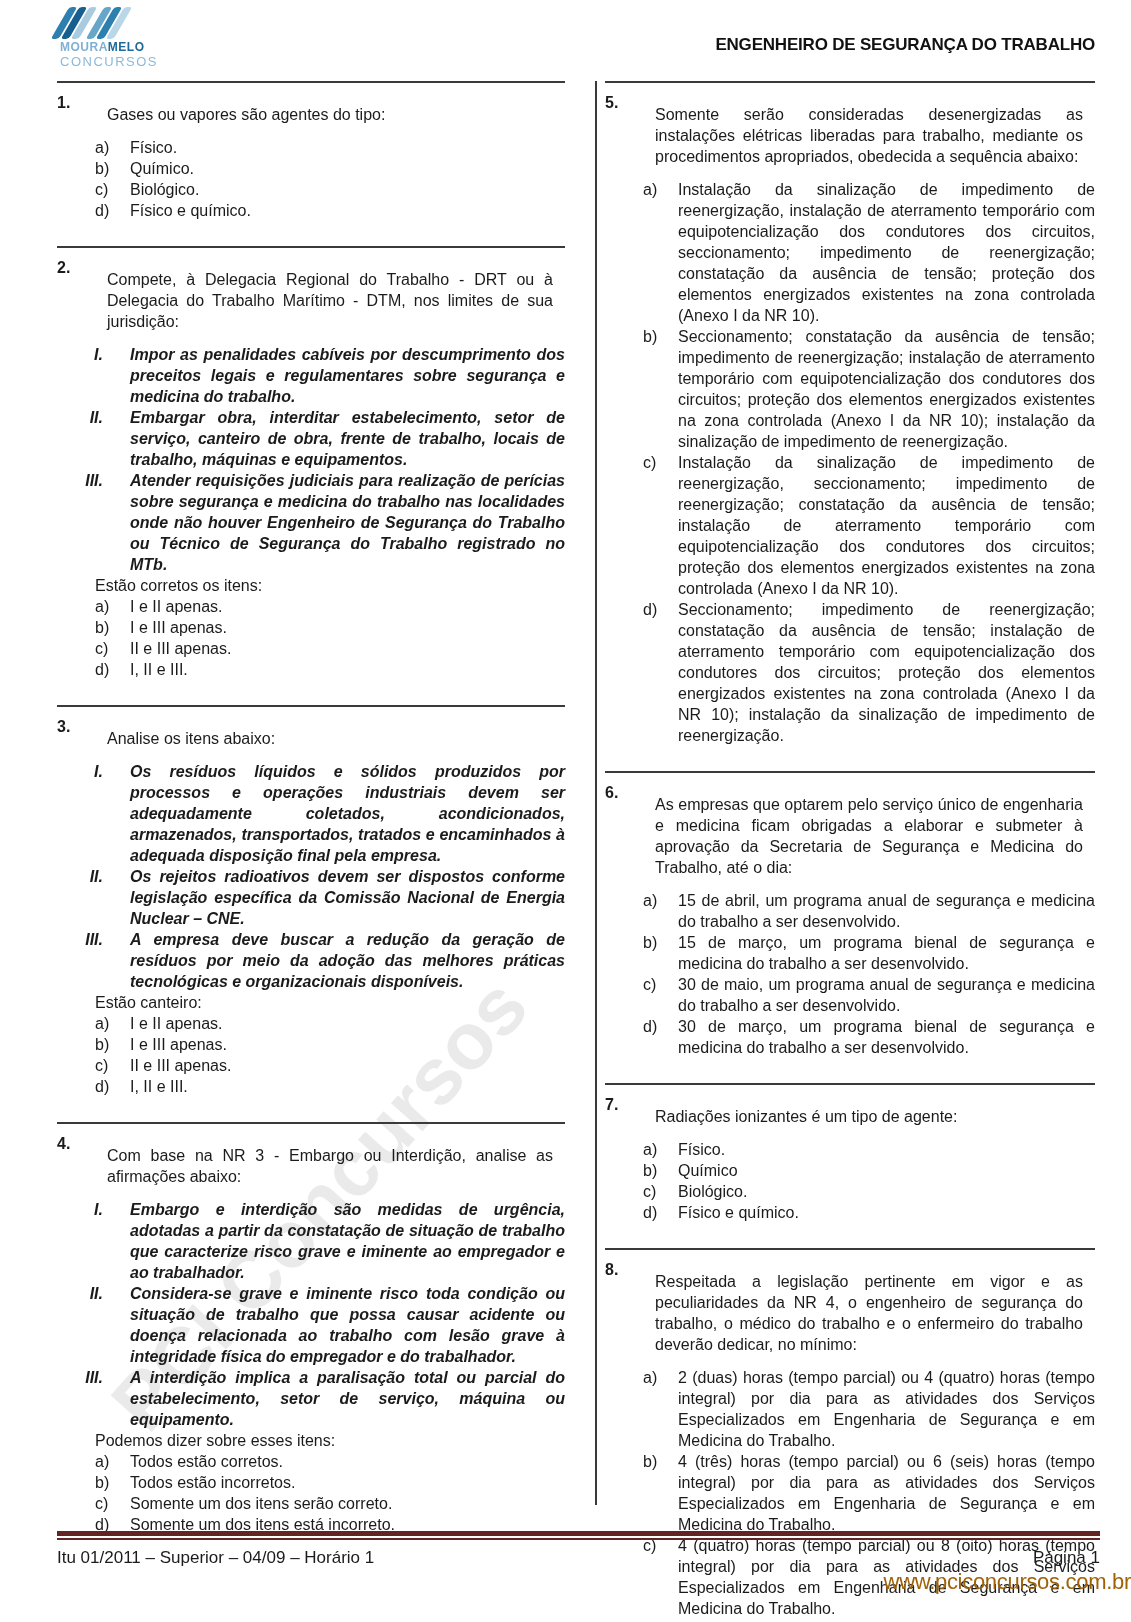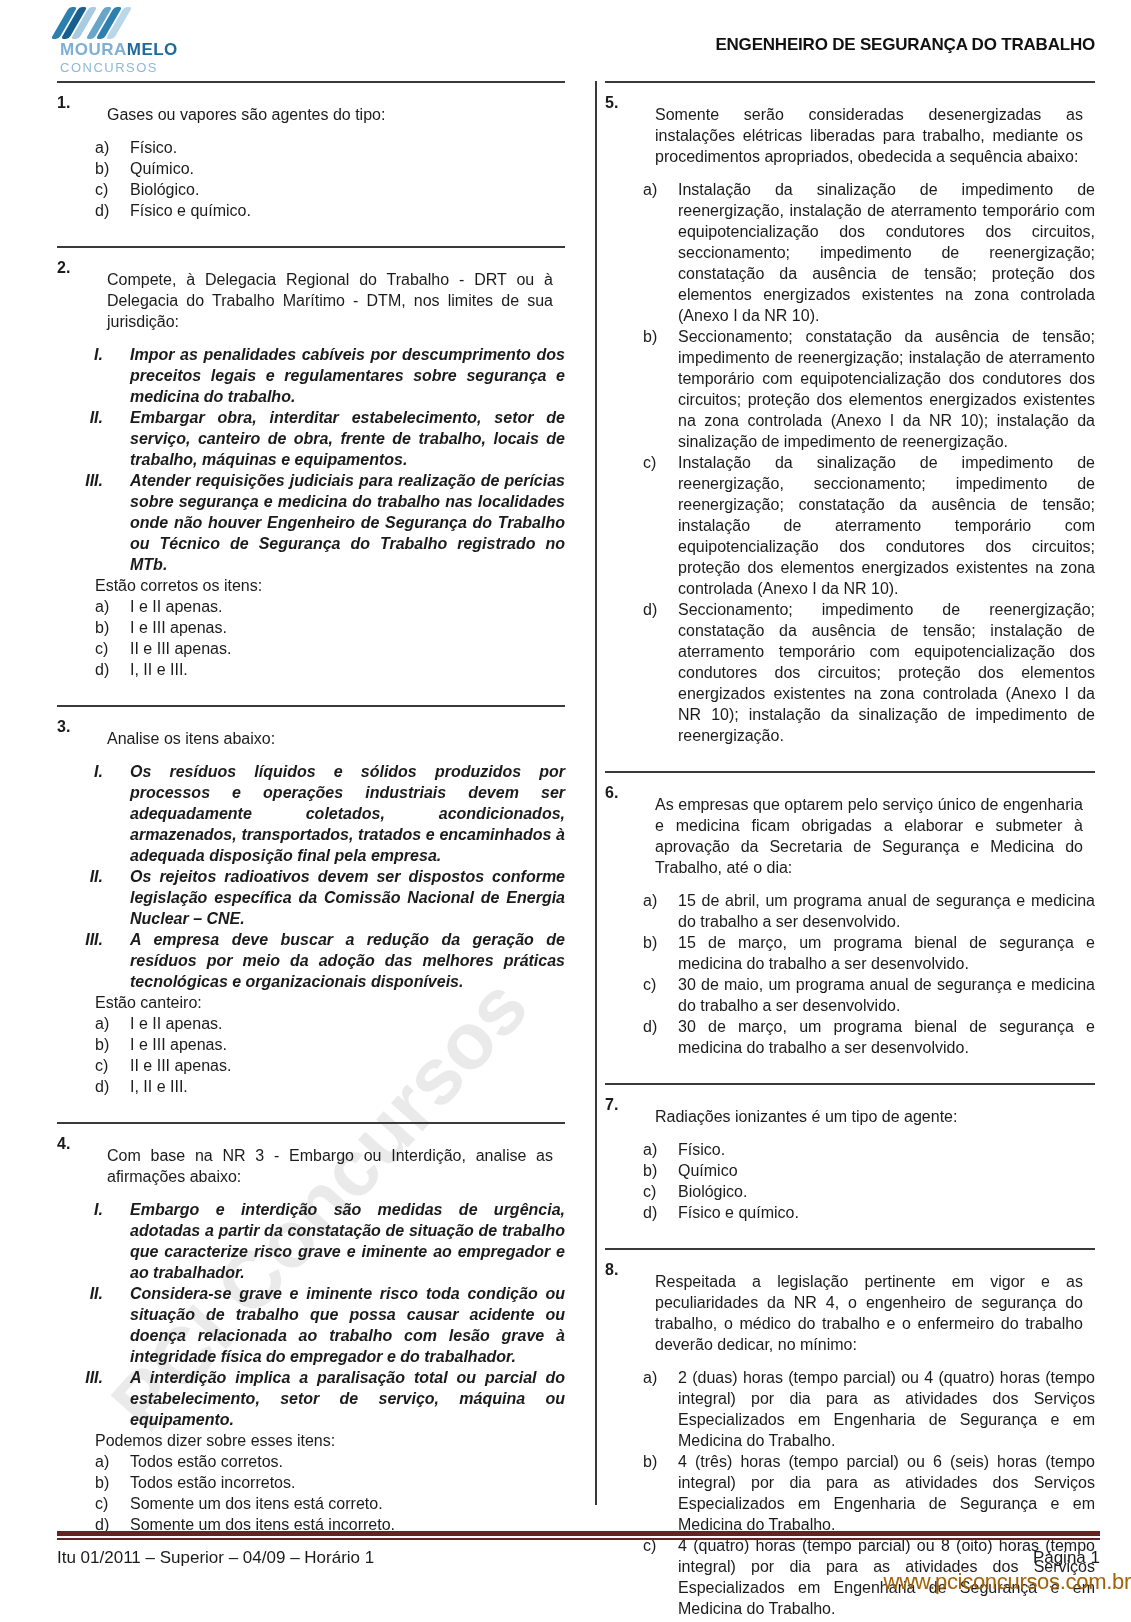--- a/index.html
+++ b/index.html
@@ -7,21 +7,21 @@
     width:1131px;height:1622px;position:relative;background:#ffffff;
     font-family:"Liberation Sans","DejaVu Sans",sans-serif;color:#1b1b1b;
     overflow:hidden;
   }
   
   .logo{position:absolute;left:60px;top:5px;width:110px;}
   .logo-stripes{display:flex;align-items:flex-end;height:34px;}
   .stripe{width:8px;height:32px;margin-right:2px;border-radius:3px;transform:skewX(-30deg);}
   .s1{background:#2d7fae;}.s2{background:#155e8e;}.s3{background:#a9cbe0;margin-right:7px;}
   .s4{background:#67a5c9;}.s5{background:#2d7fae;}.s6{background:#bad7e7;}
-  .logo-name{font-size:17px;font-weight:bold;letter-spacing:.5px;margin-top:1px;}
+  .logo-name{font-size:12px;font-weight:bold;letter-spacing:.5px;margin-top:1px;}
   .logo-moura{color:#7fb0d4;}
   .logo-melo{color:#1d6a9b;}
   .logo-concursos{font-size:13px;color:#8db9d8;letter-spacing:1.5px;margin-top:0;}
   .page-title{
     position:absolute;right:36px;top:24px;width:700px;text-align:right;
     font-size:17px;font-weight:bold;color:#111;letter-spacing:-0.2px;
   }
   
   .watermark{
     position:absolute;left:128px;top:1372px;z-index:0;pointer-events:none;
@@ -195,21 +195,21 @@
       <div class="opt">
         <span class="opt-letter">a)</span>
         <p class="opt-text">Todos estão corretos.</p>
       </div>
       <div class="opt">
         <span class="opt-letter">b)</span>
         <p class="opt-text">Todos estão incorretos.</p>
       </div>
       <div class="opt">
         <span class="opt-letter">c)</span>
-        <p class="opt-text">Somente um dos itens está correto.</p>
+        <p class="opt-text">Somente um dos itens serão correto.</p>
       </div>
       <div class="opt">
         <span class="opt-letter">d)</span>
         <p class="opt-text">Somente um dos itens está incorreto.</p>
       </div>
     </section>
   </div>
 <div class="col" id="col-right">
     <section class="q">
       <div class="q-head">

